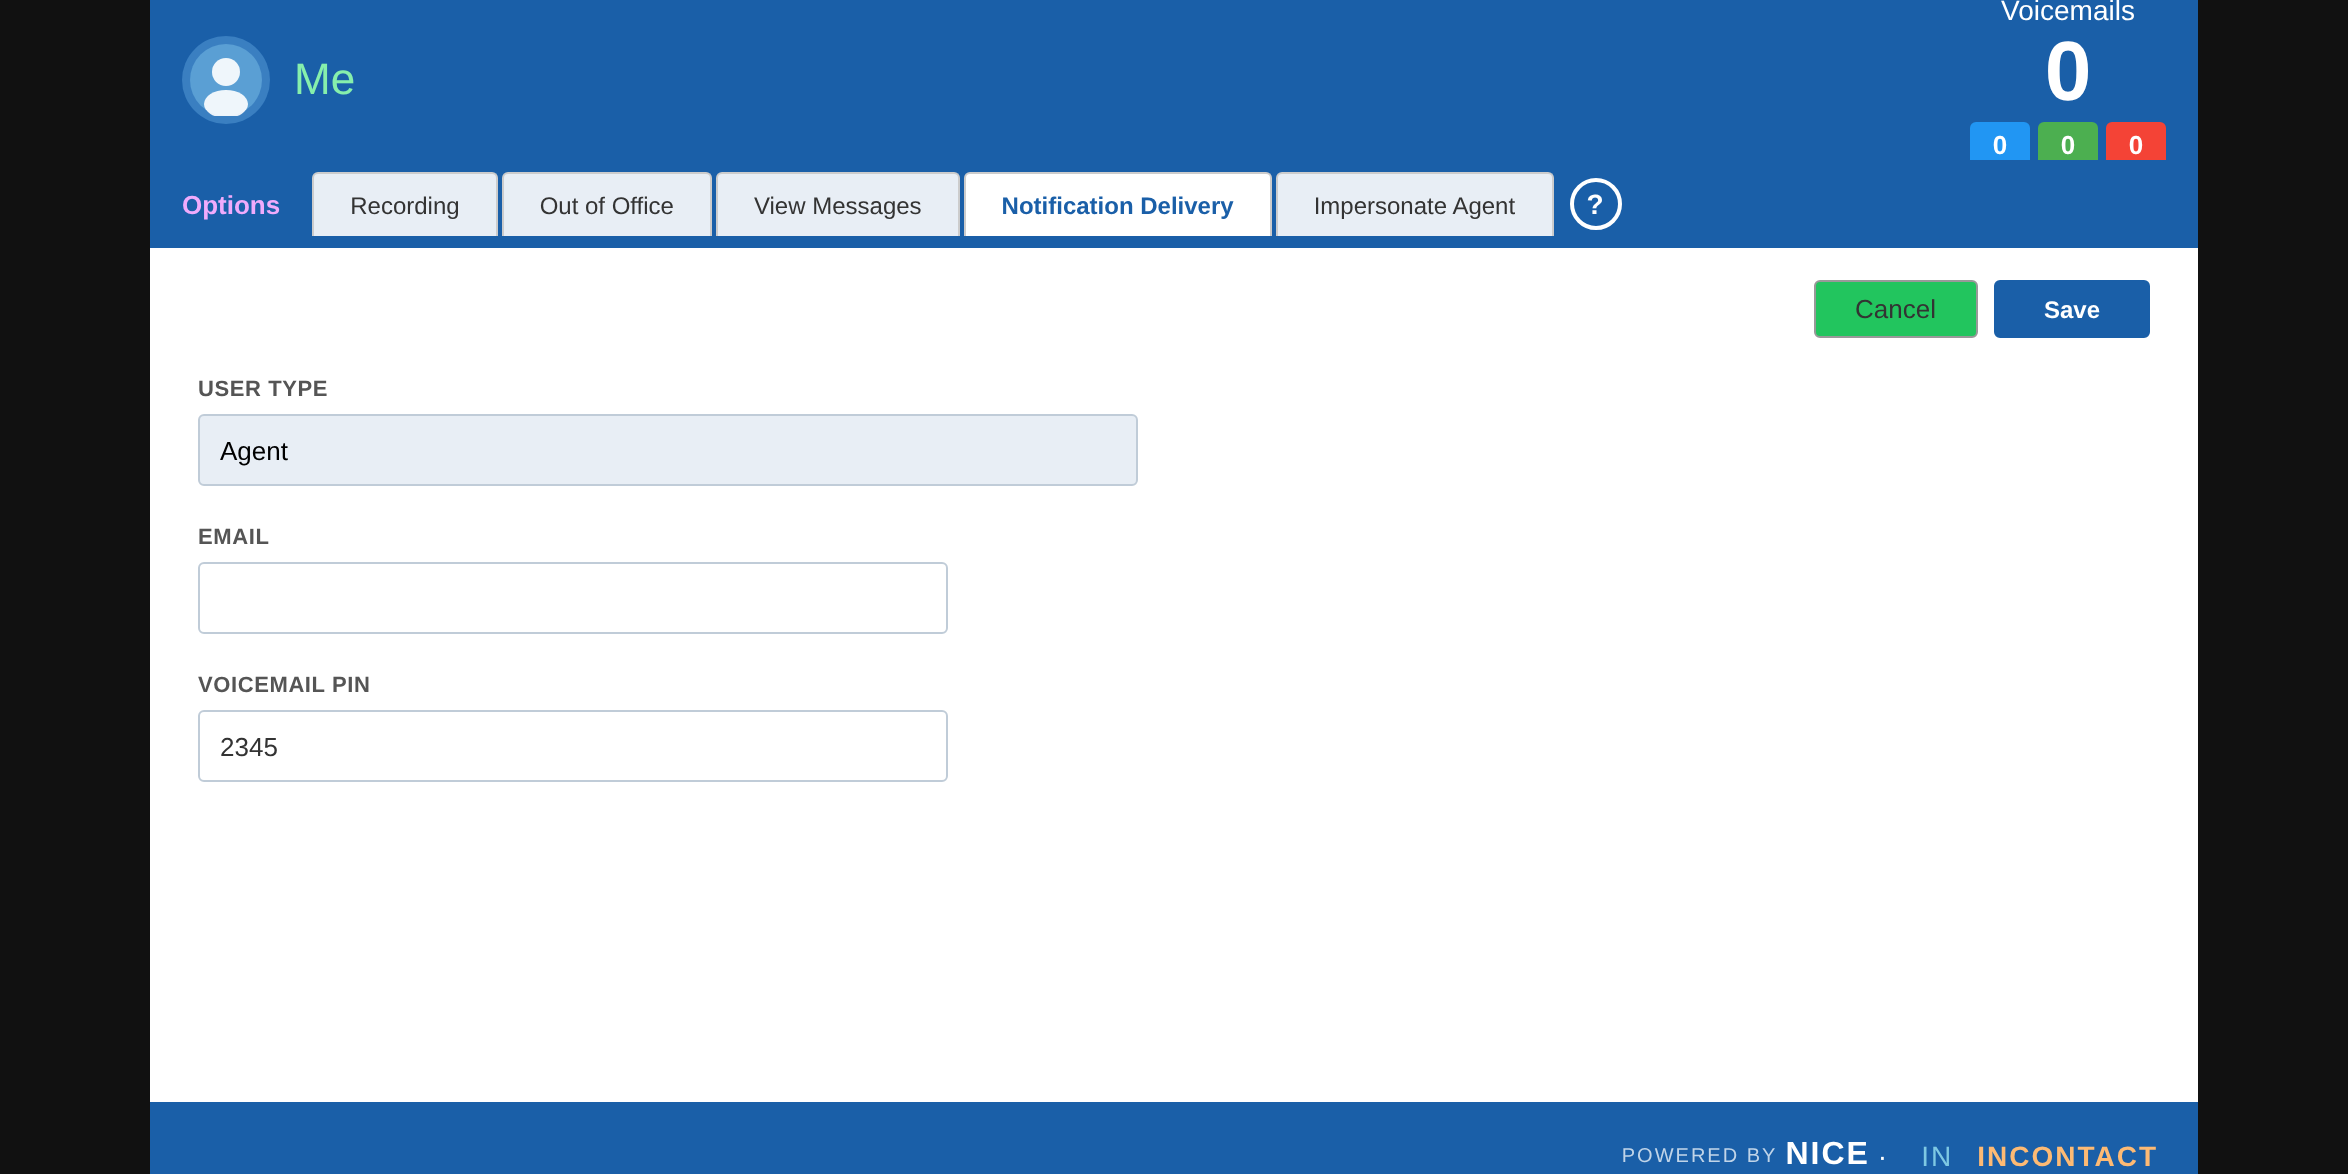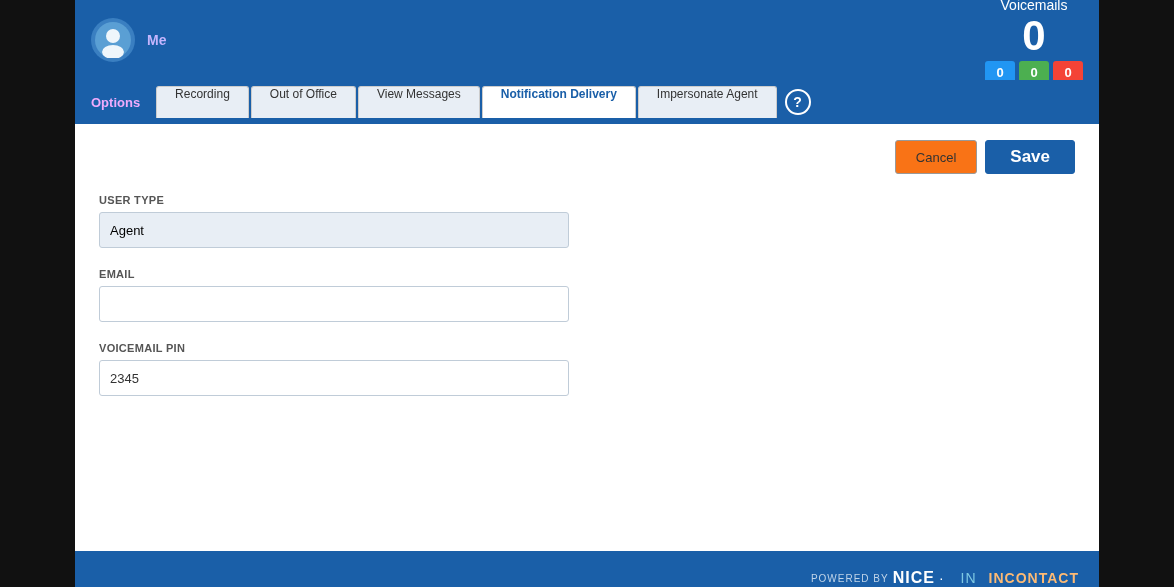--- a/index.html
+++ b/index.html
@@ -46,23 +46,23 @@
       align-items: center;
       justify-content: center;
     }
 
     .avatar svg {
       width: 36px;
       height: 36px;
     }
 
     .username {
-      color: #c4b5fd;
-      font-size: 14px;
-      font-weight: bold;
+      color: #86efac;
+      font-size: 22px;
+      font-weight: normal;
     }
 
     .voicemails-panel {
       text-align: center;
     }
 
     .voicemails-label {
       color: #fff;
       font-size: 14px;
       margin-bottom: 2px;
@@ -119,21 +119,21 @@
       white-space: nowrap;
     }
 
     .tab {
       background: #e8eef5;
       border: 1px solid #ccc;
       border-bottom: none;
       padding: 0 18px;
       height: 32px;
       display: flex;
-      align-items: flex-start;
+      align-items: center;
       cursor: pointer;
       font-size: 12px;
       color: #333;
       white-space: nowrap;
       margin-right: 2px;
       border-radius: 3px 3px 0 0;
     }
 
     .tab.active {
       background: #fff;
@@ -166,35 +166,35 @@
     }
 
     .action-bar {
       display: flex;
       justify-content: flex-end;
       gap: 8px;
       margin-bottom: 20px;
     }
 
     .btn-cancel {
-      background: #f97316;
+      background: #22c55e;
       border: 1px solid #999;
       color: #333;
       padding: 6px 20px;
       font-size: 13px;
       cursor: pointer;
       border-radius: 3px;
     }
 
     .btn-save {
       background: #1a5fa8;
       border: 1px solid #1a5fa8;
       color: #fff;
       padding: 6px 24px;
-      font-size: 17px;
+      font-size: 12px;
       cursor: pointer;
       border-radius: 3px;
       font-weight: bold;
     }
 
     .form-group {
       margin-bottom: 20px;
     }
 
     .field-label {
@@ -228,21 +228,21 @@
       border: 1px solid #c0ccd8;
       border-radius: 3px;
       padding: 0 10px;
       font-size: 13px;
       color: #333;
       cursor: pointer;
       appearance: auto;
     }
 
     .field-input-white {
-      width: 470px;
+      width: 375px;
       height: 36px;
       background: #fff;
       border: 1px solid #c0ccd8;
       border-radius: 3px;
       padding: 0 10px;
       font-size: 13px;
       color: #333;
     }
 
     

